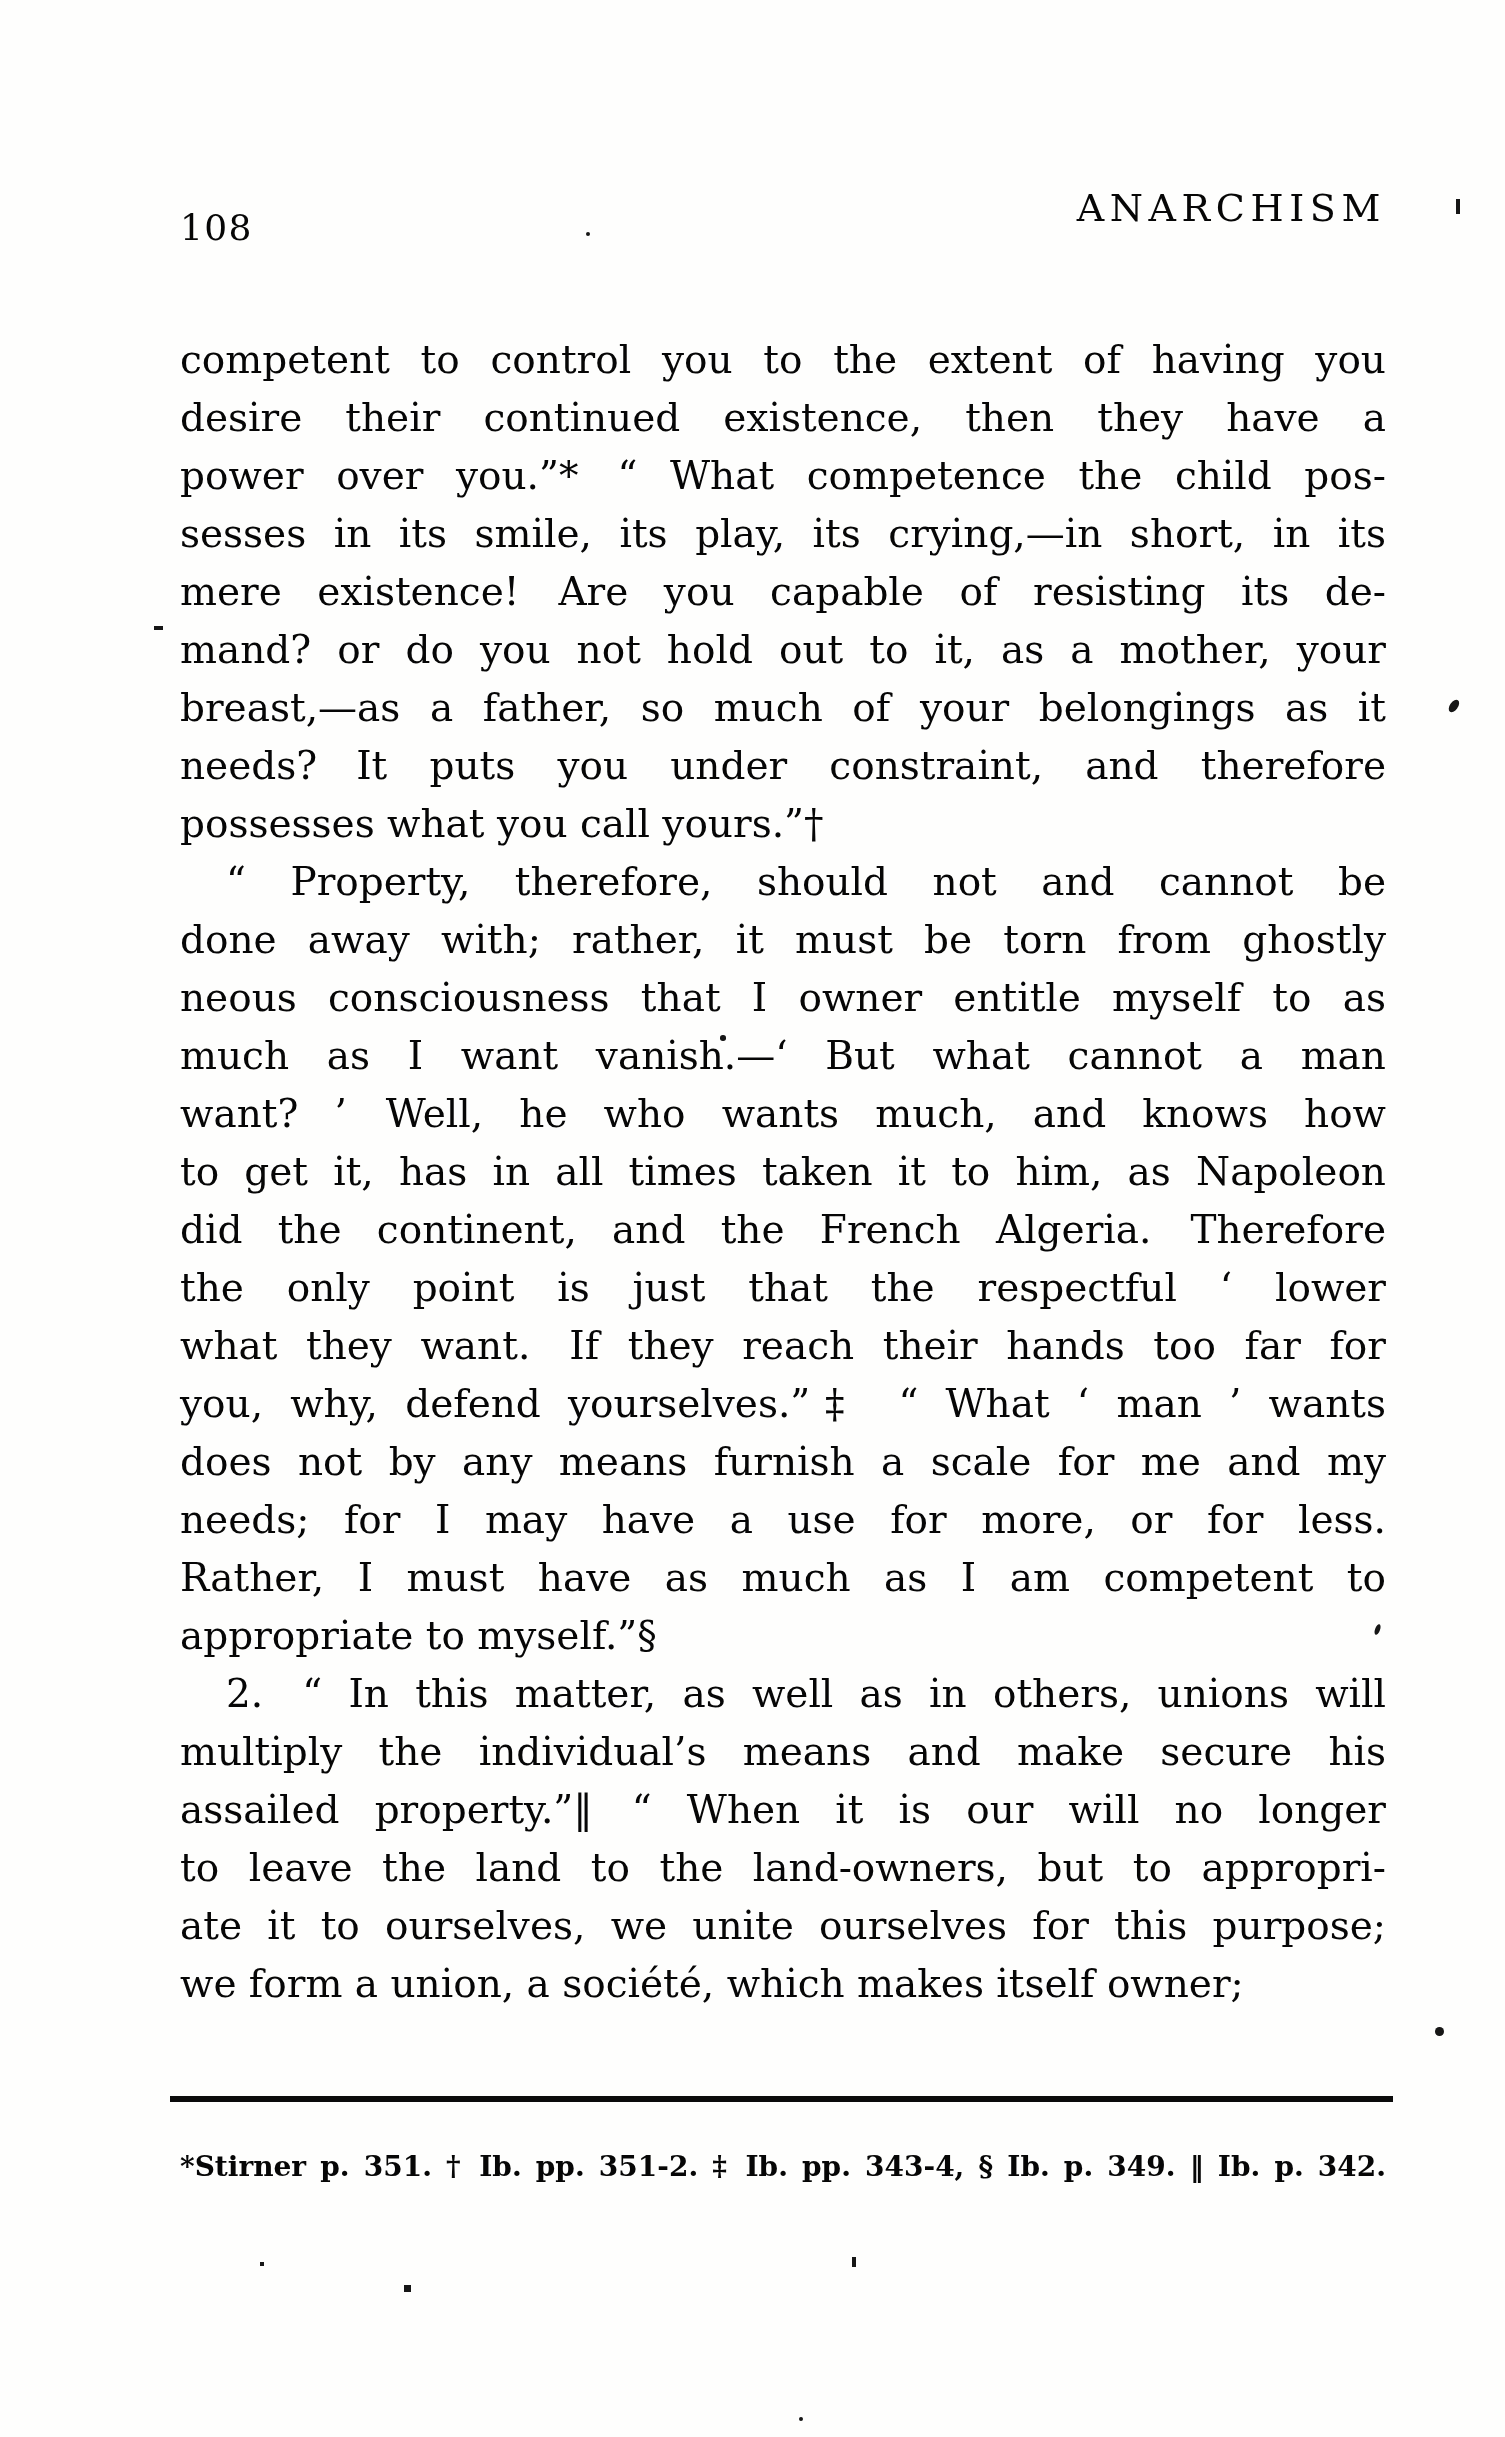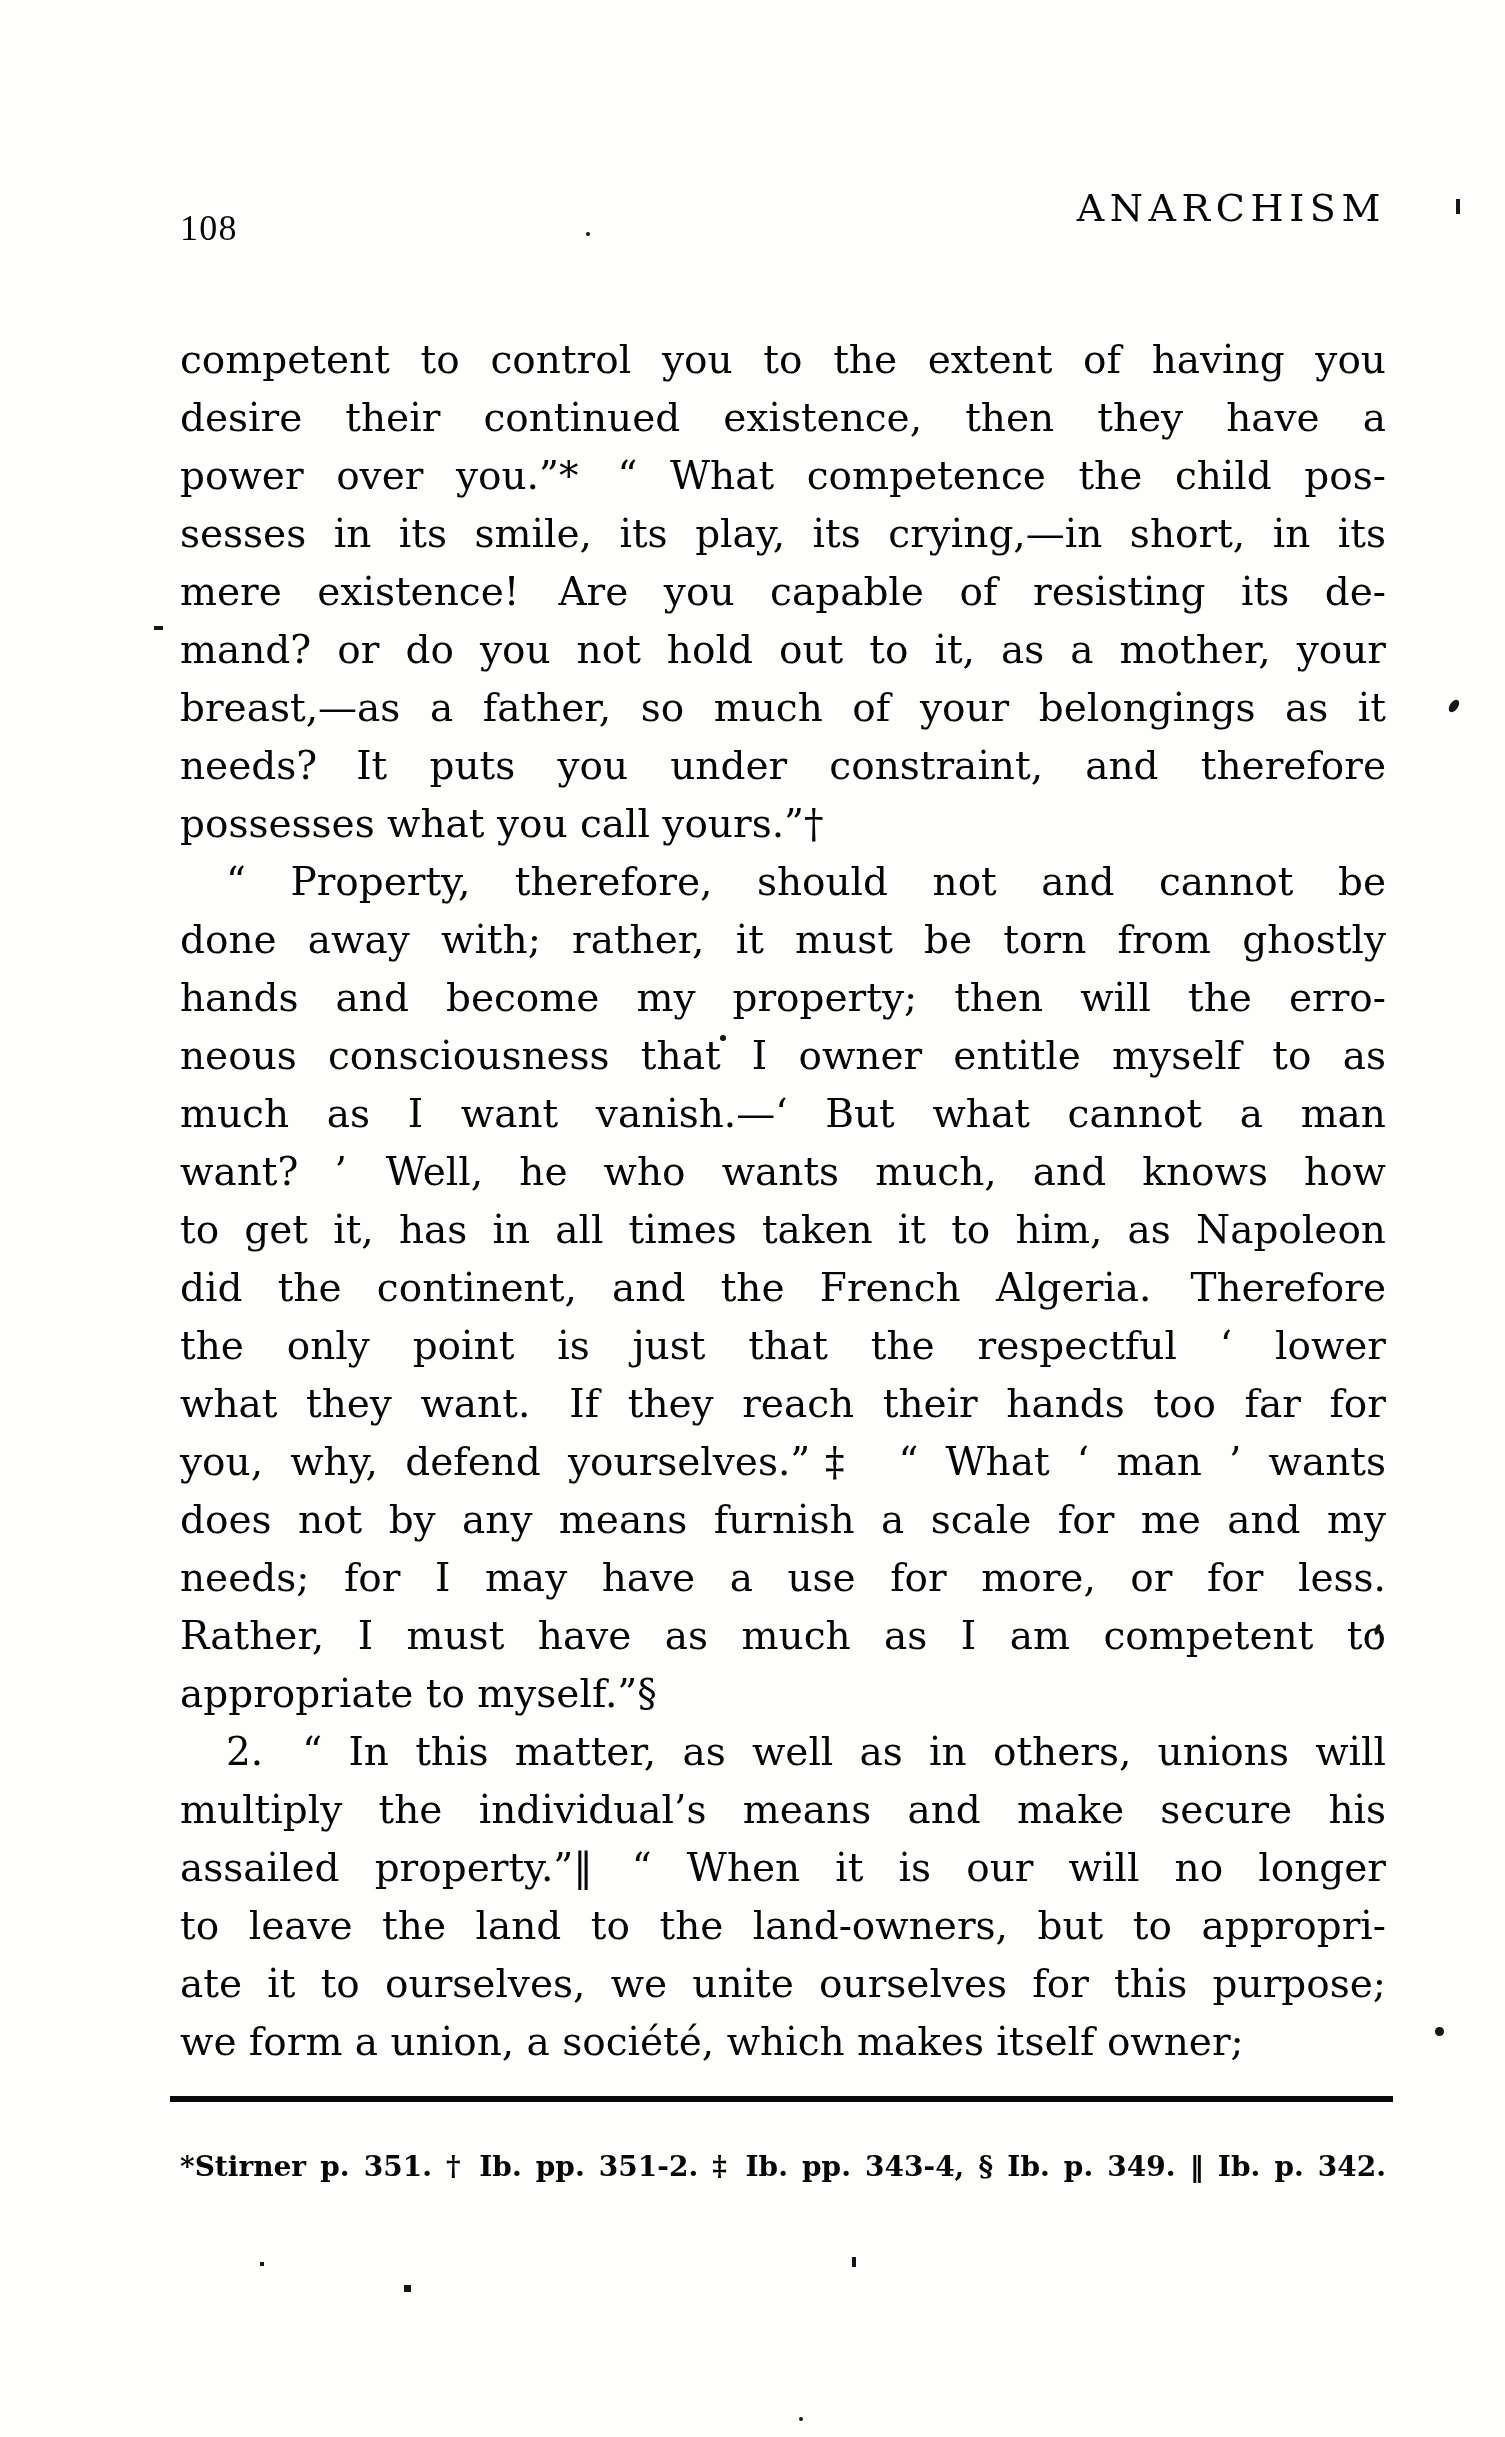--- a/index.html
+++ b/index.html
@@ -11,21 +11,20 @@
     color: #060606;
     font-family: "DejaVu Serif", serif;
     overflow: hidden;
   }
   .page-number {
     position: absolute;
     left: 180px;
     top: 207px;
     font-size: 36px;
     letter-spacing: 1.3px;
-    font-family: Liberation Serif, serif;
   }
   .running-title {
     position: absolute;
     left: 180px;
     top: 186px;
     width: 1206px;
     text-align: right;
     font-size: 38px;
     letter-spacing: 5.6px;
   }
@@ -82,21 +81,20 @@
     <div class="line"><span>desire their continued existence, then they have a</span></div>
     <div class="line"><span>power over you.”* “ What competence the child pos-</span></div>
     <div class="line"><span>sesses in its smile, its play, its crying,—in short, in its</span></div>
     <div class="line"><span>mere existence! Are you capable of resisting its de-</span></div>
     <div class="line"><span>mand? or do you not hold out to it, as a mother, your</span></div>
     <div class="line"><span>breast,—as a father, so much of your belongings as it</span></div>
     <div class="line"><span>needs? It puts you under constraint, and therefore</span></div>
     <div class="line last"><span>possesses what you call yours.”†</span></div>
     <div class="line indent"><span>“ Property, therefore, should not and cannot be</span></div>
     <div class="line"><span>done away with; rather, it must be torn from ghostly</span></div>
-    <div class="line"><span>hands and become my property; then will the erro-</span></div>
     <div class="line"><span>neous consciousness that I owner entitle myself to as</span></div>
     <div class="line"><span>much as I want vanish.—‘ But what cannot a man</span></div>
     <div class="line"><span>want? ’ Well, he who wants much, and knows how</span></div>
     <div class="line"><span>to get it, has in all times taken it to him, as Napoleon</span></div>
     <div class="line"><span>did the continent, and the French Algeria. Therefore</span></div>
     <div class="line"><span>the only point is just that the respectful ‘ lower</span></div>
     <div class="line"><span>what they want. If they reach their hands too far for</span></div>
     <div class="line"><span>you, why, defend yourselves.”‡ “ What ‘ man ’ wants</span></div>
     <div class="line"><span>does not by any means furnish a scale for me and my</span></div>
     <div class="line"><span>needs; for I may have a use for more, or for less.</span></div>

